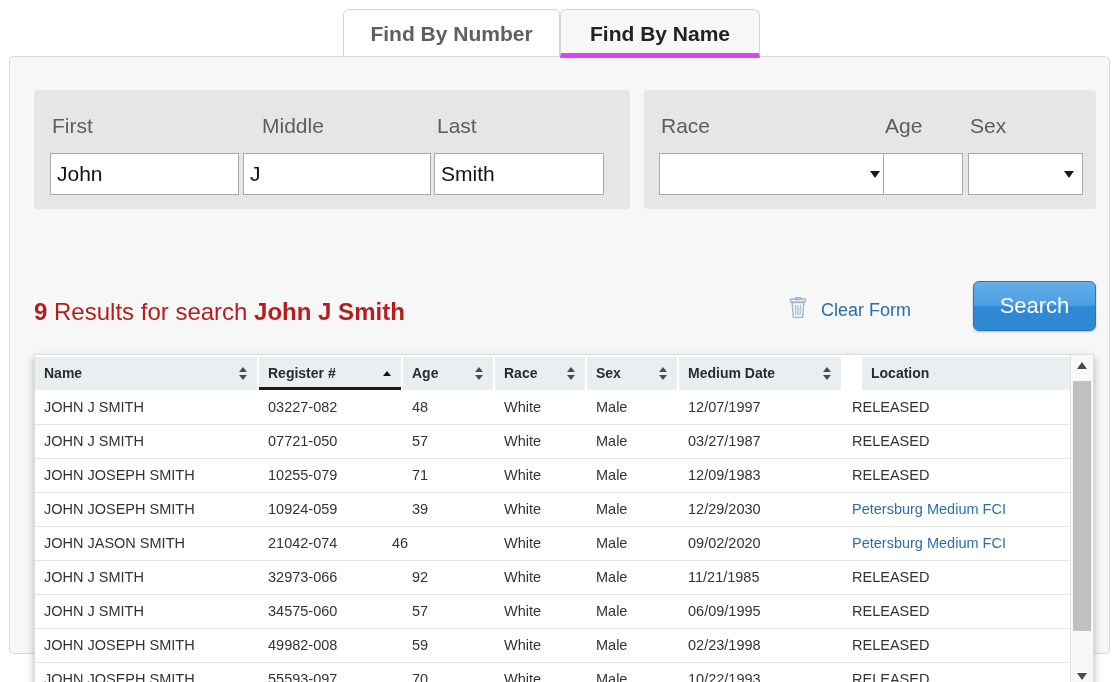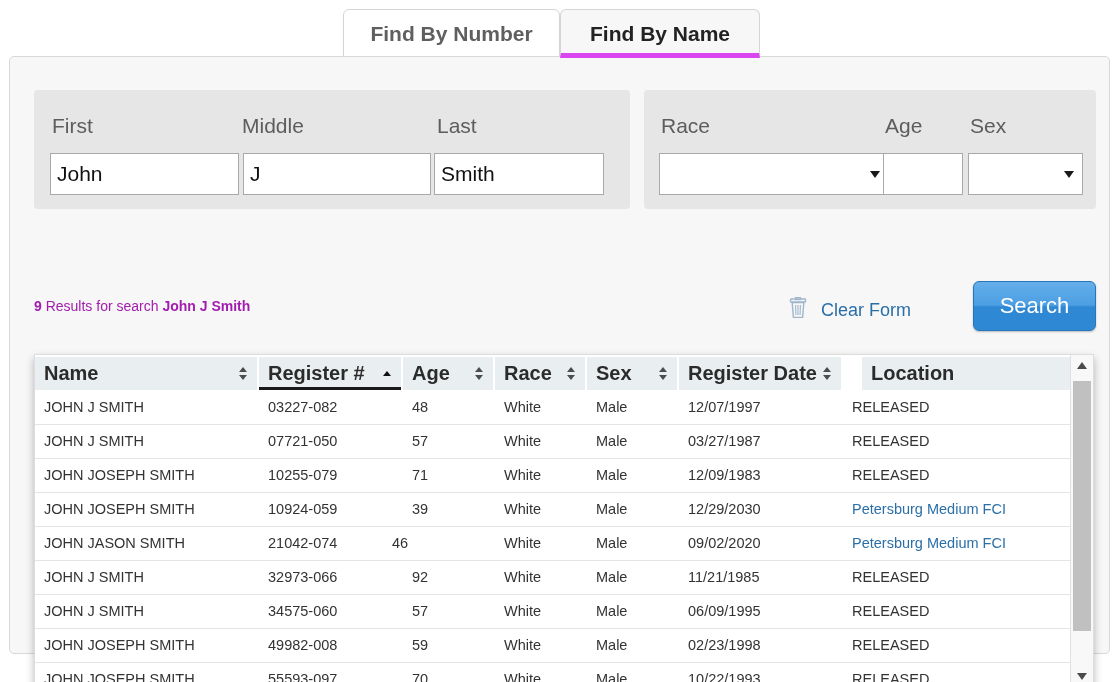--- a/index.html
+++ b/index.html
@@ -113,22 +113,22 @@
     border-left: 5px solid transparent;
     border-right: 5px solid transparent;
     border-top: 7px solid #1a1a1a;
   }
 
   
   .results-text {
     position: absolute;
     left: 24px;
     top: 241px;
-    font-size: 14px;
-    color: #a21caf;
+    font-size: 24px;
+    color: #b91c1c;
     white-space: nowrap;
   }
   .results-text b { font-weight: bold; }
 
   .clear-form {
     position: absolute;
     left: 811px;
     top: 243px;
     font-size: 18px;
     color: #2b6fa8;
@@ -185,21 +185,21 @@
     position: relative;
     height: 36px;
     background: #ffffff;
   }
   .hdr-cell {
     position: absolute;
     top: 2px;
     height: 33px;
     box-sizing: border-box;
     background: #e9eff0;
-    font-size: 20px;
+    font-size: 14px;
     font-weight: bold;
     color: #2b2b2b;
     line-height: 33px;
     padding-left: 9px;
     cursor: pointer;
     white-space: nowrap;
   }
   .hdr-cell.sorted {
     border-bottom: 3px solid #1a1a1a;
   }
@@ -296,21 +296,21 @@
     </div>
     <div class="tab active">
       <span>Find By Name</span>
     </div>
   </div>
 
   <div class="panel">
 
     <div class="formbox" id="name-group">
       <div class="field-label" style="left:18px; top:24px;">First</div>
-      <div class="field-label" style="left:208px; top:24px;">Middle</div>
+      <div class="field-label" style="left:228px; top:24px;">Middle</div>
       <div class="field-label" style="left:403px; top:24px;">Last</div>
 
       <input class="text-input" style="left: 16px; top: 63px; width: 189px; height: 42px;" value="John">
       <input class="text-input" style="left: 209px; top: 63px; width: 188px; height: 42px;" value="J">
       <input class="text-input" style="left: 400px; top: 63px; width: 170px; height: 42px;" value="Smith">
     </div>
 
     <div class="formbox" id="demo-group">
       <div class="field-label" style="left:17px; top:24px;">Race</div>
       <div class="field-label" style="left:241px; top:24px;">Age</div>
@@ -365,21 +365,21 @@
                 <span class="dn"></span>
               </span></div>
             <div class="hdr-cell" style="left: 460px; width: 90px;"><span>Race</span><span class="sort-ind">
                 <span class="up"></span>
                 <span class="dn"></span>
               </span></div>
             <div class="hdr-cell" style="left: 552px; width: 90px;"><span>Sex</span><span class="sort-ind">
                 <span class="up"></span>
                 <span class="dn"></span>
               </span></div>
-            <div class="hdr-cell" style="left: 644px; width: 162px;"><span>Register Date</span><span class="sort-ind">
+            <div class="hdr-cell" style="left: 644px; width: 162px;"><span>Medium Date</span><span class="sort-ind">
                 <span class="up"></span>
                 <span class="dn"></span>
               </span></div>
             <div class="hdr-cell" style="left: 808px; width: 228px; margin-left: 19px;"><span>Location</span><span class="sort-ind">
                 <span class="up"></span>
                 <span class="dn"></span>
               </span></div>
           </div>
         <div class="body-rows" id="body-rows">
             <div class="row">

